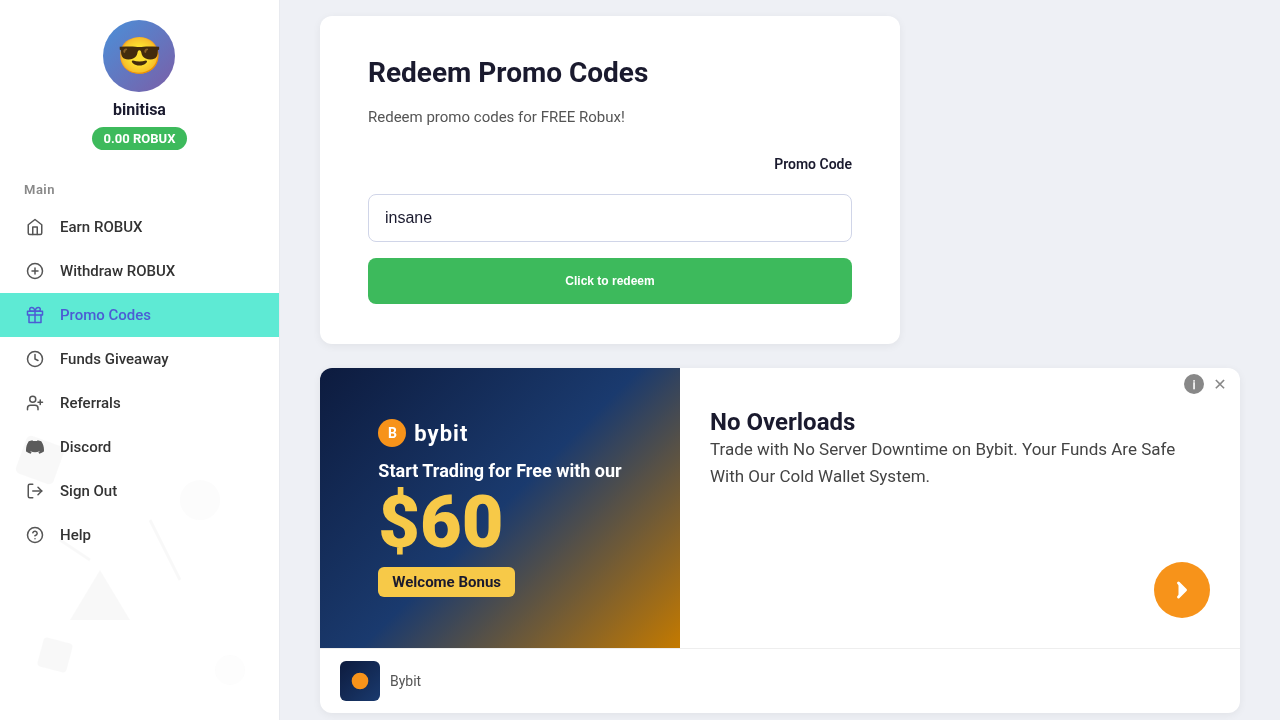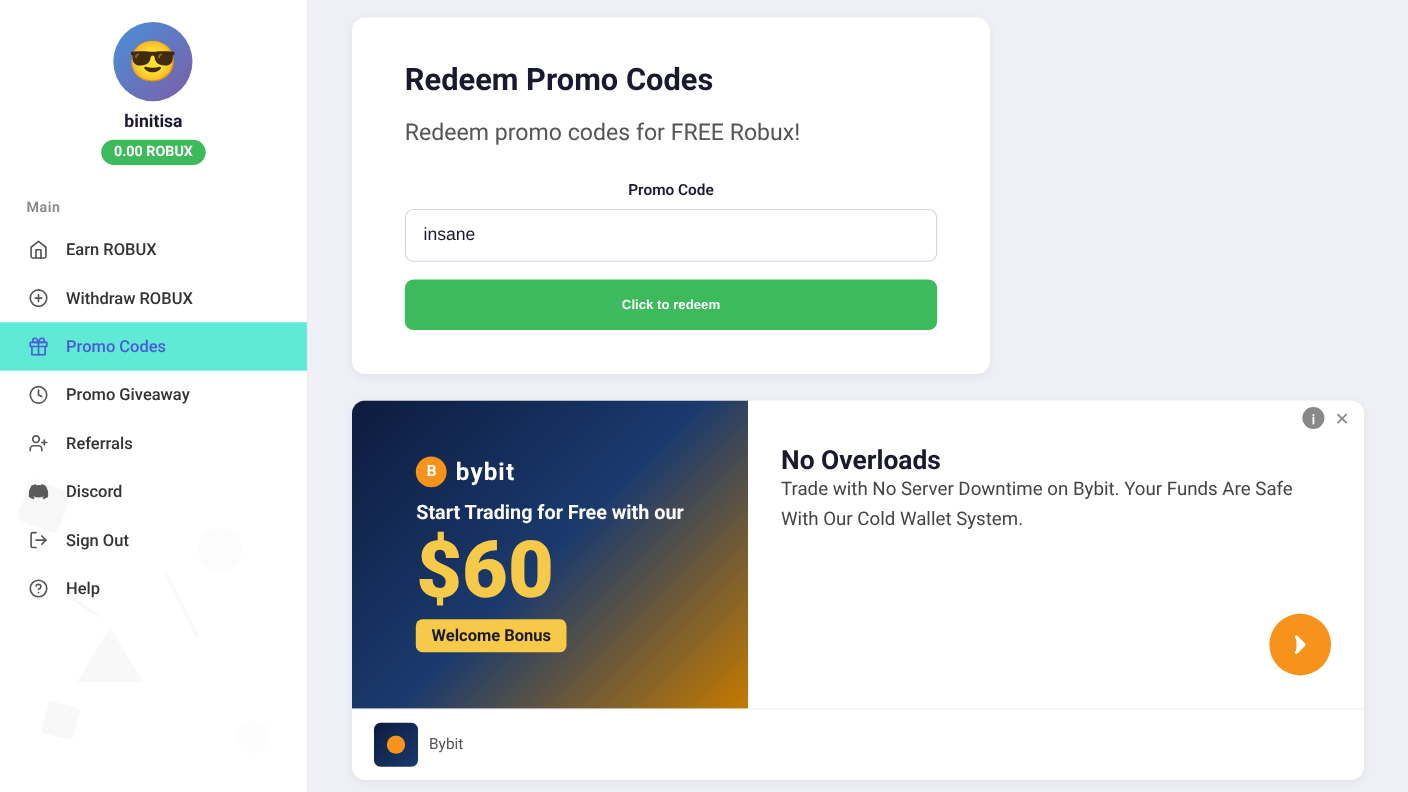--- a/index.html
+++ b/index.html
@@ -147,33 +147,33 @@
 
     .promo-title {
       font-size: 28px;
       font-weight: 700;
       color: #1a1a2e;
       margin-bottom: 16px;
       line-height: 1.2;
     }
 
     .promo-description {
-      font-size: 21px;
+      font-size: 15px;
       color: #555;
       margin-bottom: 28px;
       line-height: 1.5;
     }
 
     .promo-input-label {
       font-size: 14px;
       font-weight: 600;
       color: #1a1a2e;
-      margin-bottom: 9px;
+      margin-bottom: 22px;
       display: block;
-      text-align: center;
+      text-align: right;
     }
 
     .promo-input {
       width: 100%;
       padding: 14px 16px;
       border: 1.5px solid #d0d5e8;
       border-radius: 8px;
       font-size: 16px;
       color: #1a1a2e;
       margin-bottom: 16px;
@@ -426,21 +426,21 @@
       <span>Promo Codes</span>
     </li>
 
     <li class="nav-item">
       <span class="nav-icon">
         <svg width="18" height="18" viewBox="0 0 24 24" fill="none" stroke="currentColor" stroke-width="2" stroke-linecap="round" stroke-linejoin="round">
           <circle cx="12" cy="12" r="10"></circle>
           <polyline points="12 6 12 12 16 14"></polyline>
         </svg>
       </span>
-      <span>Promo Giveaway</span>
+      <span>Funds Giveaway</span>
     </li>
 
     <li class="nav-item">
       <span class="nav-icon">
         <svg width="18" height="18" viewBox="0 0 24 24" fill="none" stroke="currentColor" stroke-width="2" stroke-linecap="round" stroke-linejoin="round">
           <path d="M16 21v-2a4 4 0 0 0-4-4H6a4 4 0 0 0-4 4v2"></path>
           <circle cx="9" cy="7" r="4"></circle>
           <line x1="19" y1="8" x2="19" y2="14"></line>
           <line x1="22" y1="11" x2="16" y2="11"></line>
         </svg>

